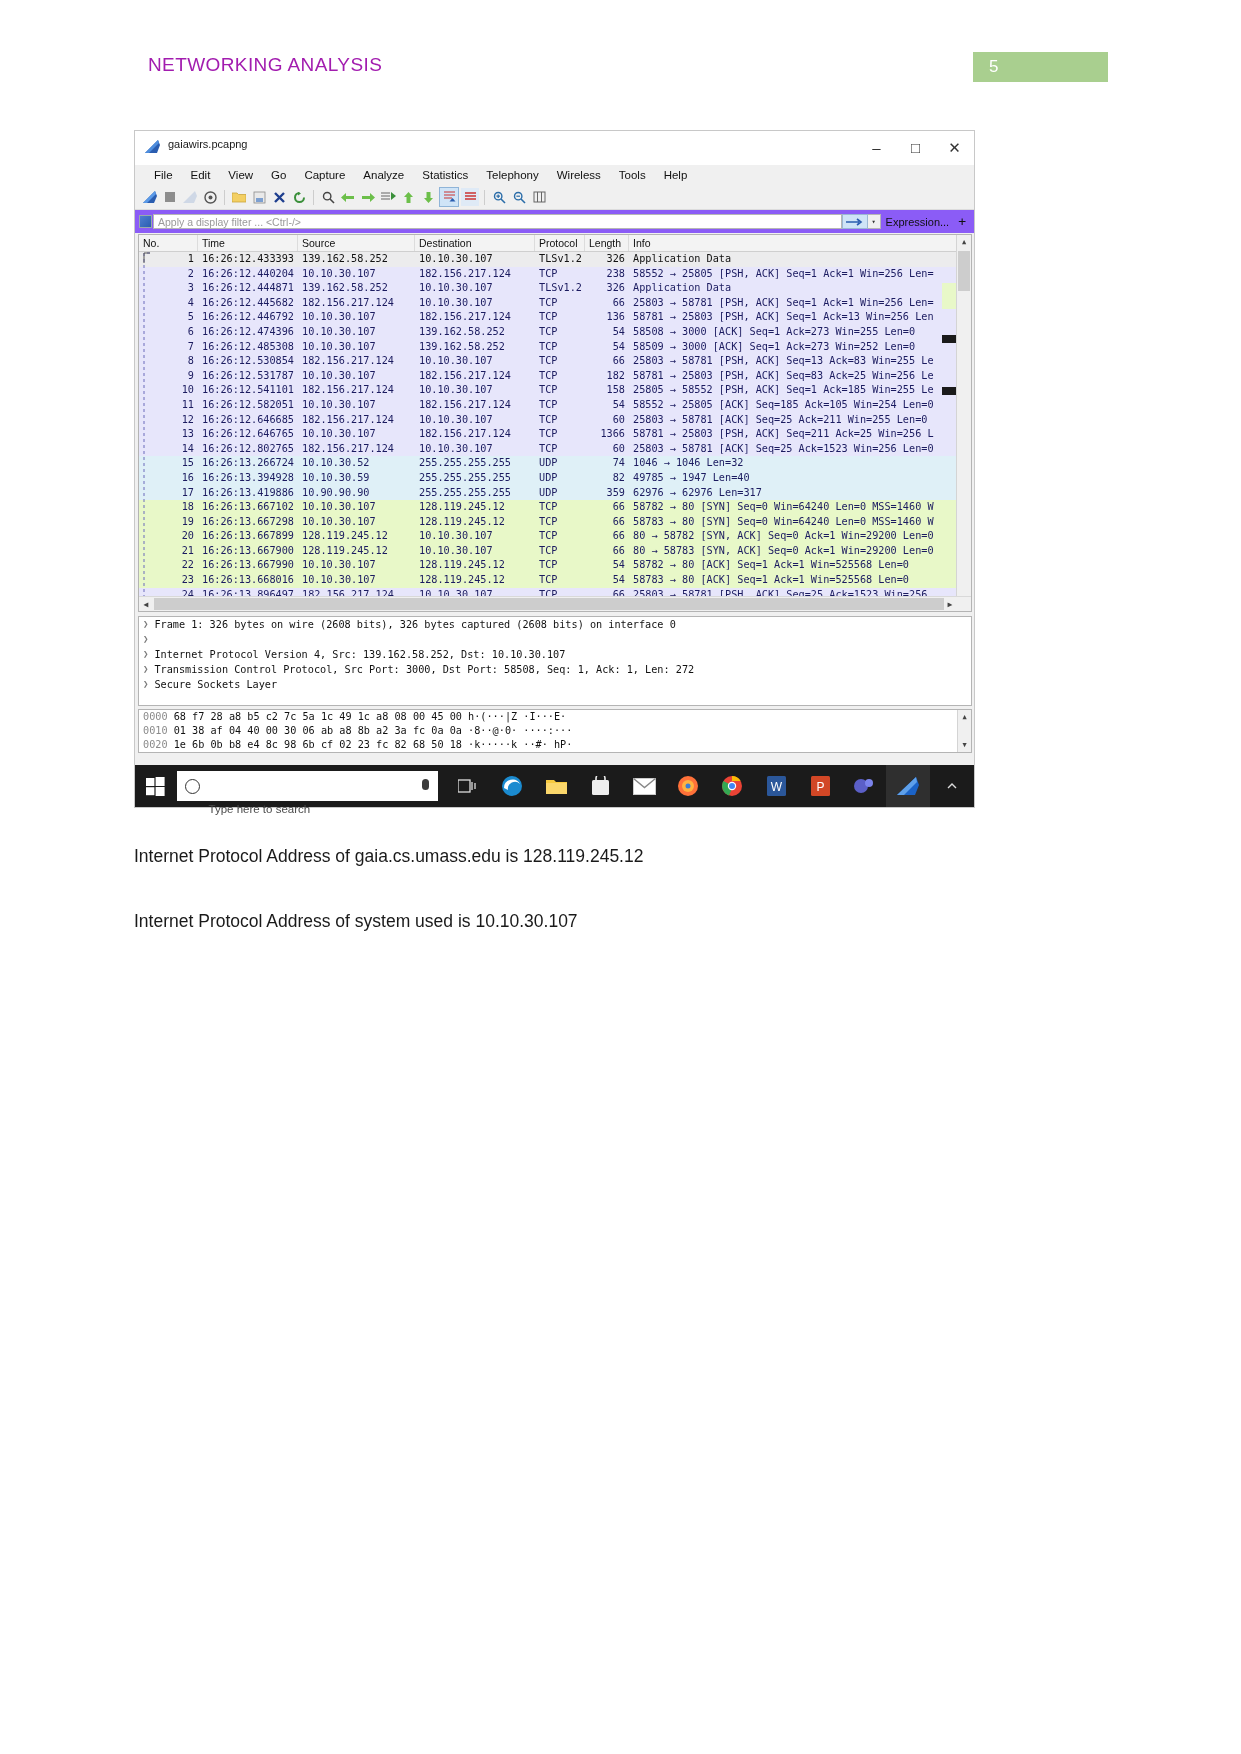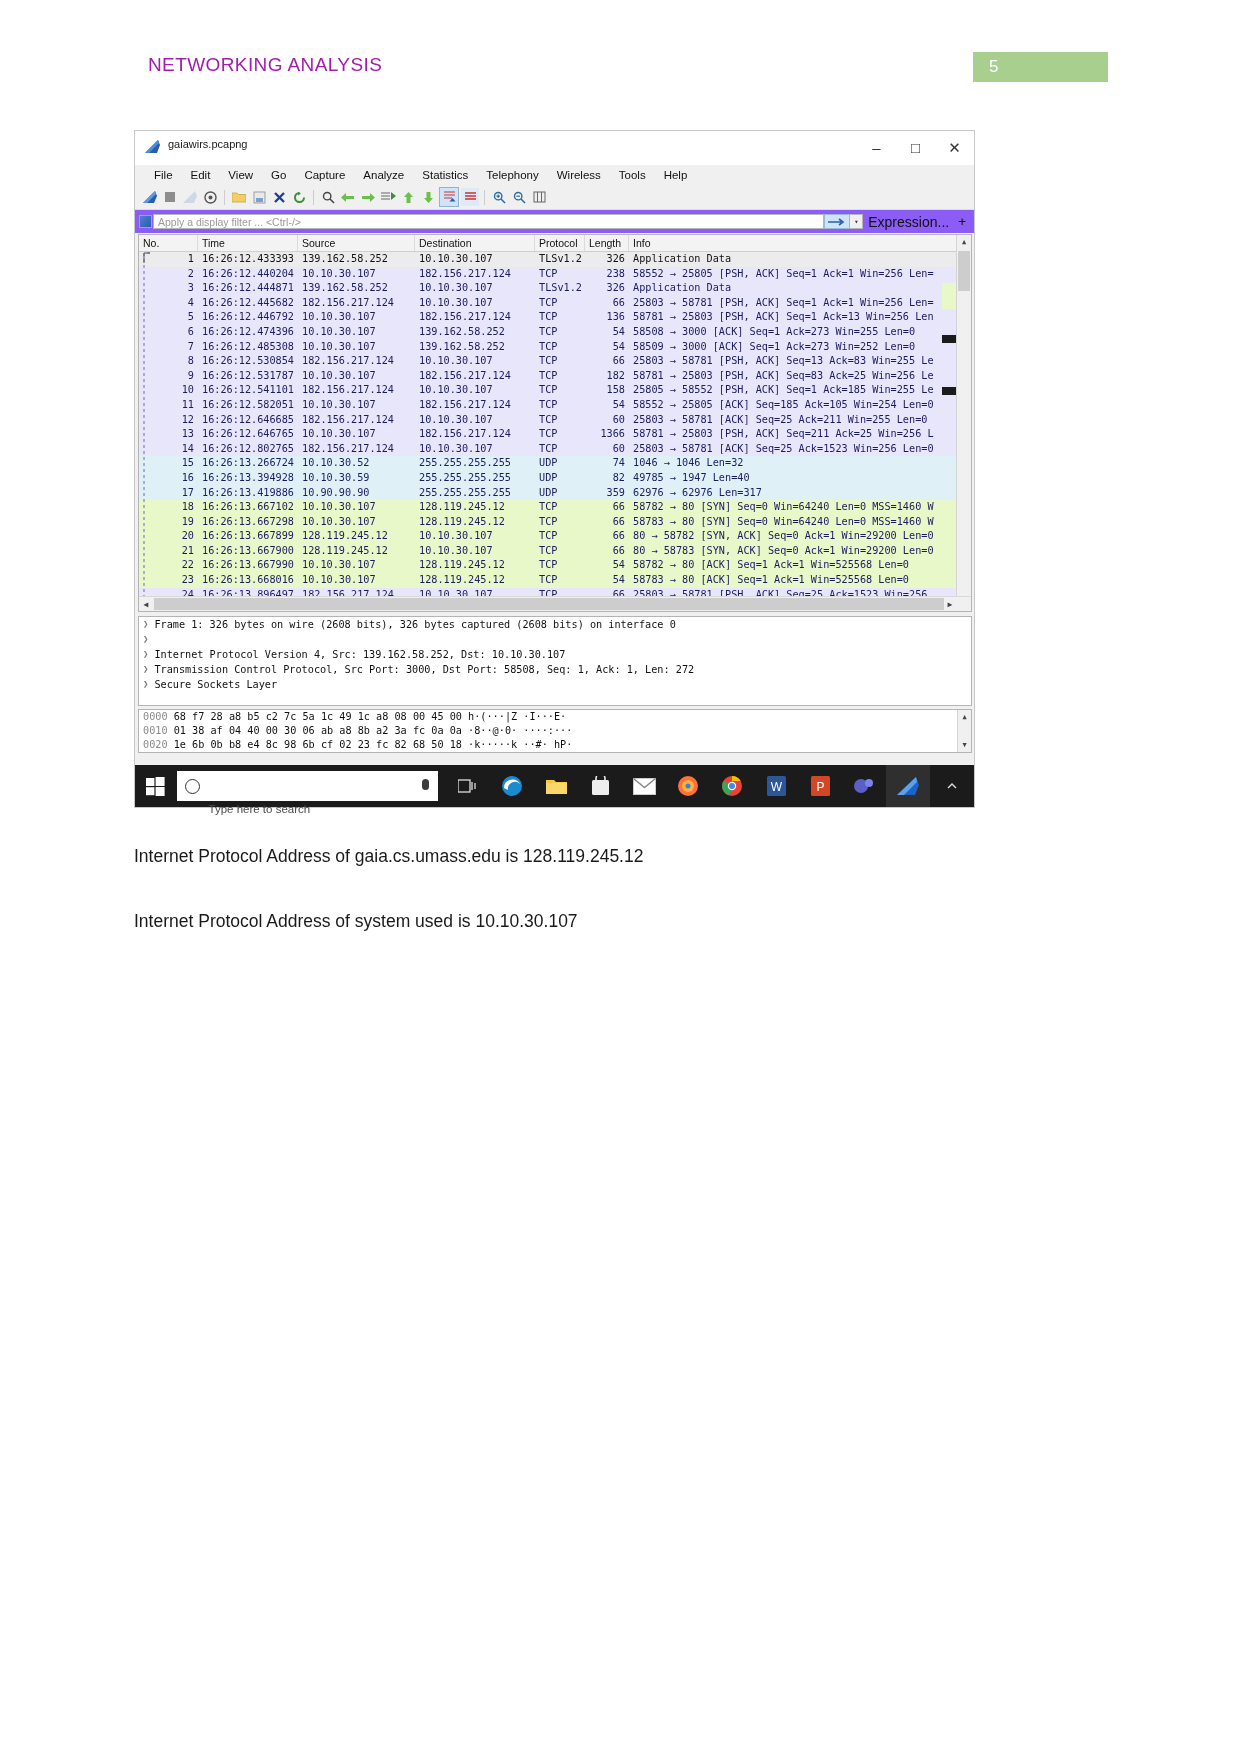--- a/index.html
+++ b/index.html
@@ -46,21 +46,21 @@
   .filterbar{height:19px;background:#8b5cf6;display:flex;align-items:center;padding:2px 4px;}
   .filter-ico{width:13px;height:13px;background:linear-gradient(135deg,#4f7fd0,#2a5db0);margin-right:1px;
               border:1px solid #9aa;box-sizing:border-box;}
   .filter-input{flex:1;height:15px;background:#ffffff;border:1px solid #b6b6b6;box-sizing:border-box;
                 display:flex;align-items:center;padding-left:4px;font-size:10.5px;color:#9a9a9a;
                 font-family:"Liberation Sans", sans-serif;}
   .filter-go{width:26px;height:15px;background:#cfe4f7;border:1px solid #9bb8d4;box-sizing:border-box;
              display:flex;align-items:center;justify-content:center;}
   .filter-caret{width:13px;height:15px;background:#f0f0f0;border:1px solid #b6b6b6;border-left:none;
                 box-sizing:border-box;display:flex;align-items:center;justify-content:center;font-size:7px;color:#333;}
-  .filter-expr{font-size:14px;color:#111;padding:0 5px;font-family:"Liberation Sans", sans-serif;}
+  .filter-expr{font-size:11px;color:#111;padding:0 5px;font-family:"Liberation Sans", sans-serif;}
   .filter-plus{font-size:13px;color:#111;padding:0 4px;}
   
   .plist-wrap{position:relative;background:#6d28d9;border:1px solid #b4b4b4;margin:1px 2px 0 3px;
               height:378px;box-sizing:border-box;overflow:hidden;}
   .plist-head{display:flex;height:16px;background:#f3f3f3;border-bottom:1px solid #cfcfcf;
               font-size:10.5px;color:#111;font-family:"Liberation Sans", sans-serif;}
   .plist-head > div{padding-left:4px;line-height:16px;border-right:1px solid #dcdcdc;box-sizing:border-box;overflow:hidden;}
   .c-no{width:59px;} .c-time{width:100px;} .c-src{width:117px;} .c-dst{width:120px;}
   .c-proto{width:50px;} .c-len{width:44px;} .c-info{flex:1;}
   .rows{font-size:10.2px;font-family:"DejaVu Sans Mono", monospace;color:#1b1b60;}

